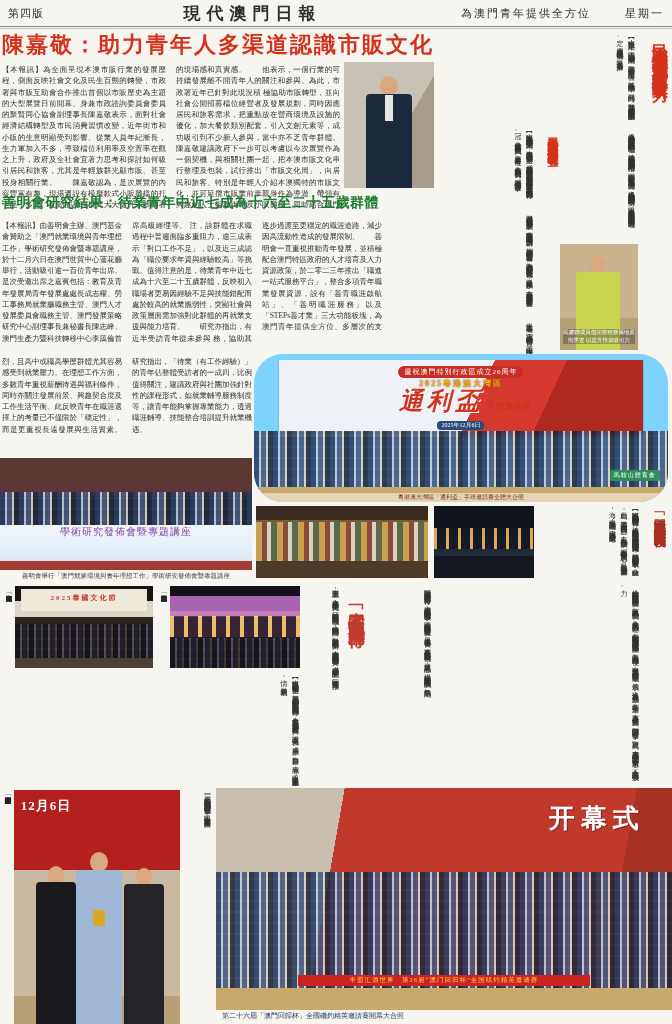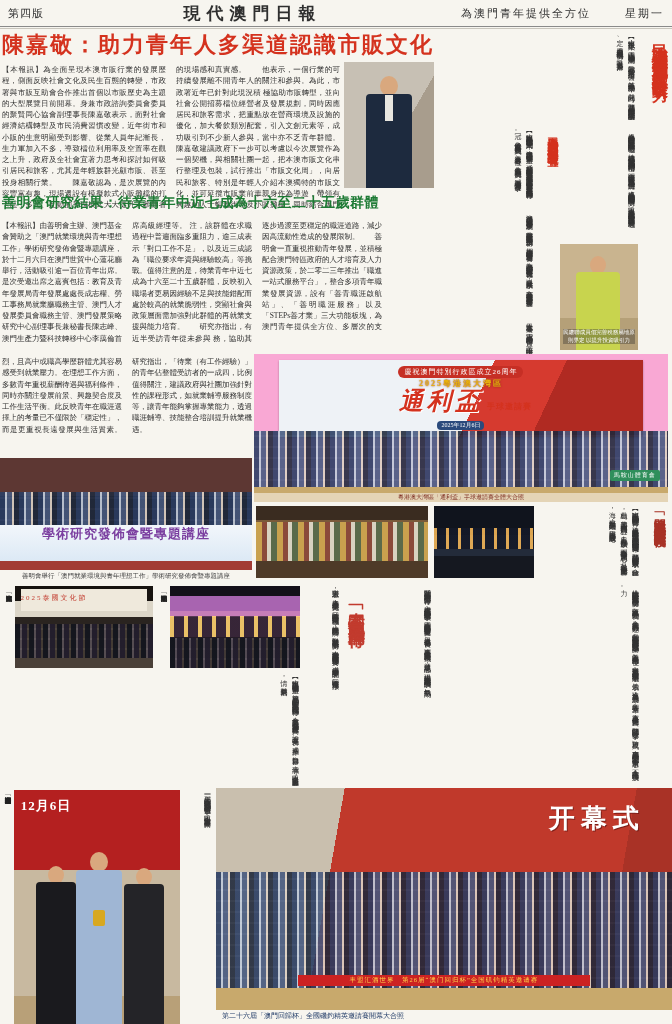--- a/index.html
+++ b/index.html
@@ -23,41 +23,41 @@
   .vt{writing-mode:vertical-rl;font-size:7px;line-height:1.65;letter-spacing:0.5px;text-align:justify;overflow:hidden;color:#333;}
   .vcap{writing-mode:vertical-rl;font-size:6.5px;line-height:1.2;color:#222;overflow:hidden;}
   .cap{font-size:6.5px;color:#444;text-align:center;overflow:hidden;white-space:nowrap;}
   
   .photo{overflow:hidden;}
   .crowd{background-image:repeating-linear-gradient(90deg,rgba(40,60,100,.85) 0 5px,rgba(195,205,220,.9) 5px 7px,rgba(70,90,130,.85) 7px 12px,rgba(225,212,198,.9) 12px 14px,rgba(30,40,60,.85) 14px 19px),repeating-linear-gradient(0deg,rgba(0,0,0,.18) 0 9px,rgba(255,255,255,.14) 9px 11px);}
   .crowd-dark{background-image:repeating-linear-gradient(90deg,rgba(20,22,30,.95) 0 5px,rgba(120,110,120,.6) 5px 7px,rgba(35,30,45,.95) 7px 12px,rgba(90,80,70,.6) 12px 14px),repeating-linear-gradient(0deg,rgba(0,0,0,.3) 0 8px,rgba(255,255,255,.08) 8px 10px);}
   .person{position:absolute;border-radius:4px 4px 0 0;}
   .head{position:absolute;background:#d9a87e;border-radius:50%;}
   
-  .gym{background:#f9a8d4;}
+  .gym{background:#7dd3fc;border-radius:29px;}
   .gym-banner{position:absolute;left:6%;top:4%;width:88%;height:52%;background:linear-gradient(115deg,#eef2f6 54%,#d63a2f 54%,#d63a2f 72%,#b02a22 72%);box-shadow:0 1px 2px rgba(0,0,0,.3);text-align:center;}
   .gym-floor{position:absolute;left:0;bottom:0;width:100%;height:10%;background:#c8a96c;}
   .gym-crowd{position:absolute;left:0;bottom:8%;width:100%;height:40%;}
   .bn-top{display:inline-block;margin-top:4px;background:#c62f25;color:#fff;font-size:7px;padding:1px 6px;border-radius:6px;letter-spacing:1px;}
   .bn-mid{color:#e8b10e;font-size:8px;font-weight:bold;letter-spacing:2px;text-shadow:0 0 2px #7c1f18;}
   .bn-title{color:#d4321e;font-size:24px;font-weight:bold;letter-spacing:4px;font-style:italic;text-shadow:1px 1px 0 #fff;line-height:1;margin-left:9px;}
   .bn-sub{color:#d4321e;font-size:8px;font-weight:bold;letter-spacing:1px;}
   .bn-date{color:#fff;font-size:6px;background:#2a4a7c;display:inline-block;padding:0 4px;border-radius:4px;}
   .club{position:absolute;right:2%;bottom:14%;background:#2f8f5b;color:#fff;font-size:6px;padding:1px 4px;border-radius:2px;letter-spacing:1px;}
   .gym-cap{position:absolute;left:0;bottom:0;width:100%;font-size:6px;color:#7c2a1e;text-align:center;background:rgba(255,255,255,.5);}
   
   .conf{background:linear-gradient(#5d3733 0 30%,#7b5a50 30% 34%,#3a2f33 34% 60%,#d8dde4 60%);}
   .conf-crowd{position:absolute;left:0;top:30%;width:100%;height:34%;}
   .conf-banner{position:absolute;left:0;bottom:8%;width:100%;height:32%;background:linear-gradient(180deg,#f2f6fb,#dce9f5);text-align:center;}
   .conf-b1{color:#2d6fc2;font-weight:bold;font-size:10px;letter-spacing:1px;margin-top:4px;}
-  .conf-b2{color:#7b3fa0;font-weight:bold;font-size:13px;letter-spacing:1px;}
+  .conf-b2{color:#7b3fa0;font-weight:normal;font-size:10px;letter-spacing:1px;}
   .conf-carpet{position:absolute;left:0;bottom:0;width:100%;height:8%;background:#a23b34;}
   
   .stage{background:linear-gradient(#171310 0 18%,#dcd6c8 18% 38%,#2a2420 38%);}
-  .stage-banner{position:absolute;left:4%;top:4%;width:92%;height:26%;background:#efe9dc;font-size:7px;color:#c23b2e;font-weight:normal;letter-spacing:2px;line-height:2.6;}
+  .stage-banner{position:absolute;left:4%;top:4%;width:92%;height:26%;background:#efe9dc;text-align:center;font-size:7px;color:#c23b2e;font-weight:bold;letter-spacing:2px;line-height:2.6;}
   .stage-people{position:absolute;left:0;bottom:12%;width:100%;height:42%;}
   .stage-floor{position:absolute;left:0;bottom:0;width:100%;height:12%;background:#4a4038;}
   .market{background:linear-gradient(#141019 0 12%,#a864b0 12% 30%,#c77db8 30% 38%,#241c26 38%);}
   .market-lights{position:absolute;left:0;top:36%;width:100%;height:26%;background-image:repeating-linear-gradient(90deg,rgba(255,210,110,.9) 0 4px,rgba(60,40,60,.8) 4px 14px);}
   .stalls{background:linear-gradient(#3a2c20 0 20%,#7a5a3a 20% 55%,#4e3a28 55%);}
   .stalls-goods{position:absolute;left:0;top:22%;width:100%;height:55%;background-image:repeating-linear-gradient(90deg,#c9a14e 0 6px,#8a4a3a 6px 11px,#d8d2c0 11px 15px,#5a6a4a 15px 21px),repeating-linear-gradient(0deg,rgba(0,0,0,.25) 0 7px,rgba(255,255,255,.15) 7px 9px);}
   .nightst{background:linear-gradient(#10141d 0 40%,#232b3a 40% 70%,#151820 70%);}
   .nightst-lights{position:absolute;left:0;top:30%;width:100%;height:30%;background-image:repeating-linear-gradient(90deg,rgba(255,190,90,.85) 0 3px,rgba(20,25,40,.9) 3px 12px);}
   
   .portrait{background:linear-gradient(120deg,#c7c0b4 0 60%,#a89d8d 60%);}

